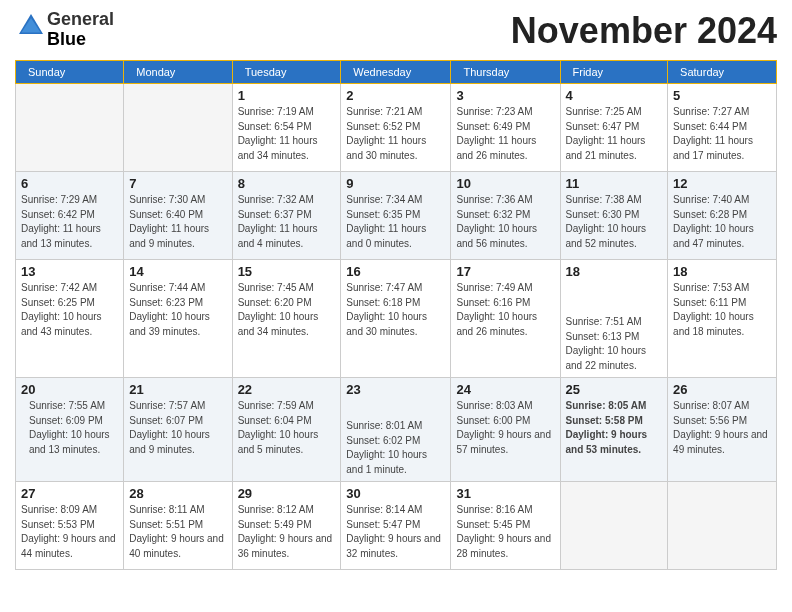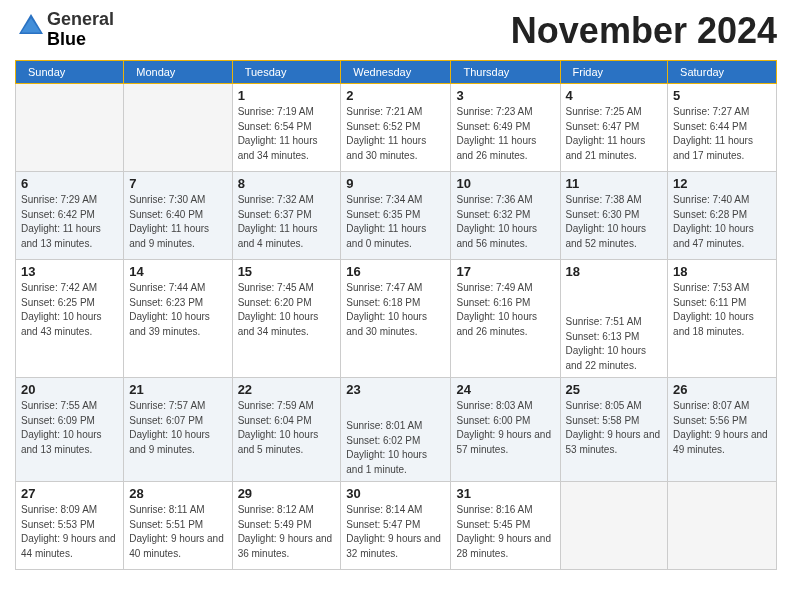--- a/index.html
+++ b/index.html
@@ -236,21 +236,21 @@
         <td>
           <div class="day-num">18</div>
           <div class="day-detail" style="white-space: pre-line;">Sunrise: 7:53 AM
 Sunset: 6:11 PM
 Daylight: 10 hours and 18 minutes.</div>
         </td>
       </tr>
       <tr class="alt">
         <td>
           <div class="day-num">20</div>
-          <div class="day-detail" style="white-space: pre-line;">Sunrise: 7:55 AM
+          <div class="day-detail" style="white-space: pre-line; margin-left: 8px;">Sunrise: 7:55 AM
 Sunset: 6:09 PM
 Daylight: 10 hours and 13 minutes.</div>
         </td>
         <td>
           <div class="day-num">21</div>
           <div class="day-detail" style="white-space: pre-line;">Sunrise: 7:57 AM
 Sunset: 6:07 PM
 Daylight: 10 hours and 9 minutes.</div>
         </td>
         <td>
@@ -266,21 +266,21 @@
 Daylight: 10 hours and 1 minute.</div>
         </td>
         <td>
           <div class="day-num">24</div>
           <div class="day-detail" style="white-space: pre-line;">Sunrise: 8:03 AM
 Sunset: 6:00 PM
 Daylight: 9 hours and 57 minutes.</div>
         </td>
         <td>
           <div class="day-num">25</div>
-          <div class="day-detail" style="white-space: pre-line;">Sunrise: 8:05 AM
+          <div class="day-detail" style="white-space: pre-line; font-weight: bold;">Sunrise: 8:05 AM
 Sunset: 5:58 PM
 Daylight: 9 hours and 53 minutes.</div>
         </td>
         <td>
           <div class="day-num">26</div>
           <div class="day-detail" style="white-space: pre-line;">Sunrise: 8:07 AM
 Sunset: 5:56 PM
 Daylight: 9 hours and 49 minutes.</div>
         </td>
       </tr>

